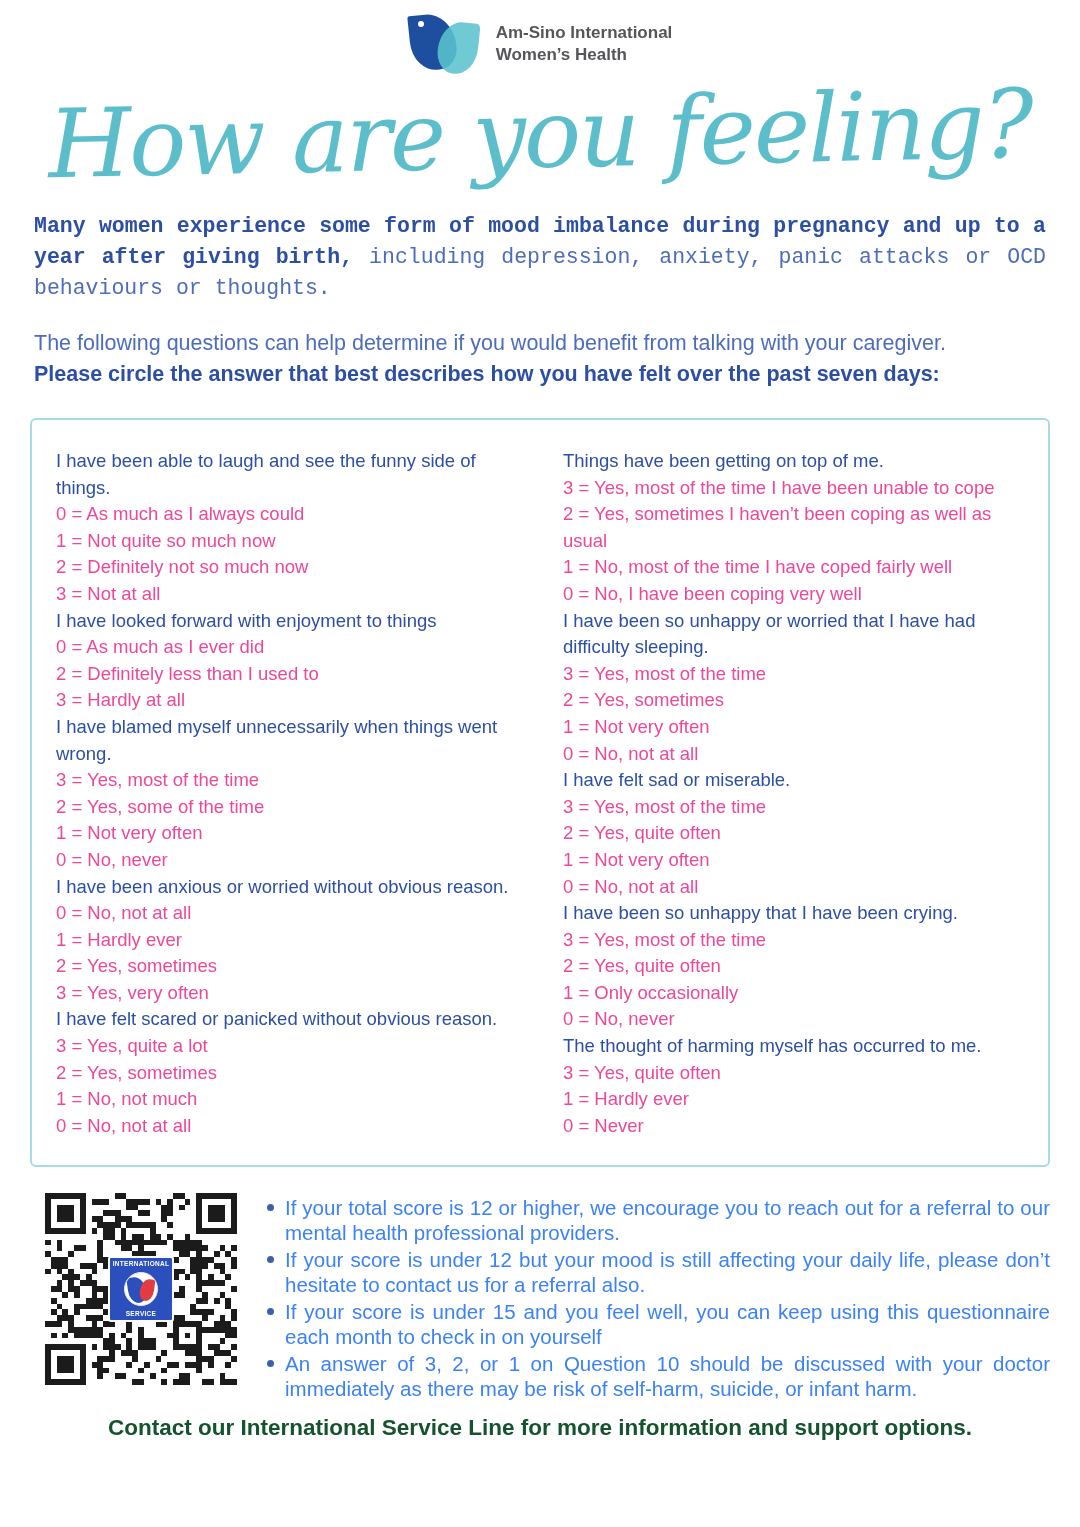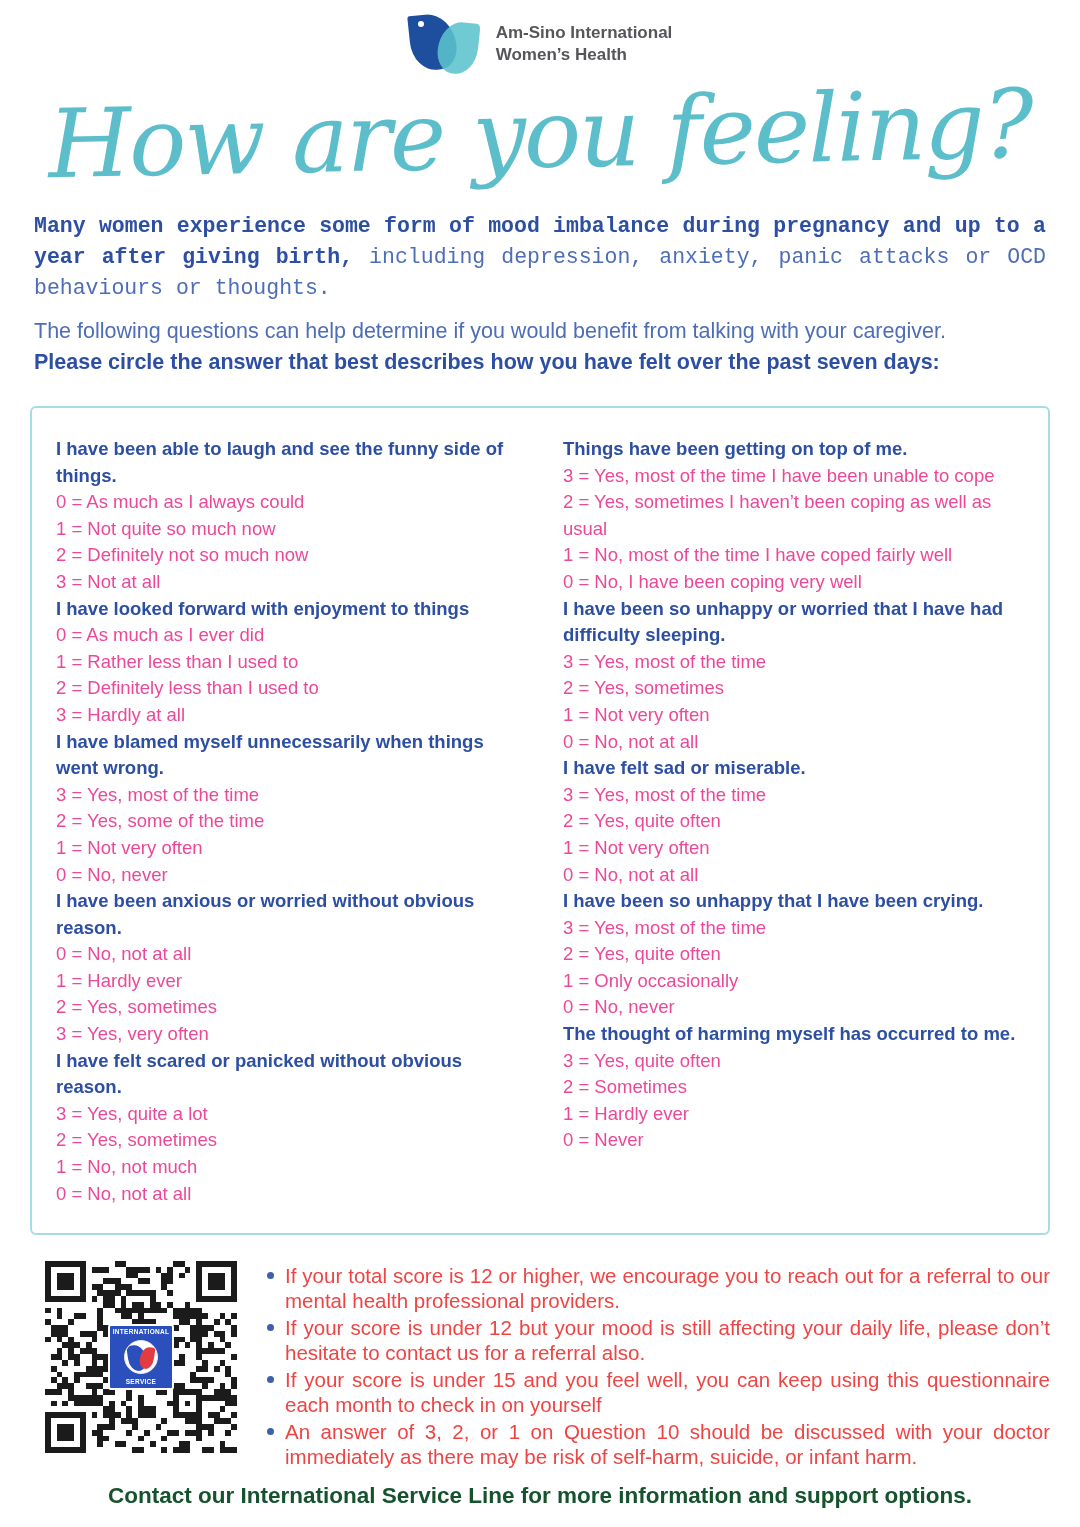--- a/index.html
+++ b/index.html
@@ -47,34 +47,34 @@
     font-style:italic; font-weight:normal;
     font-size:95px; line-height:125px;
     color:#5cbeca;
     transform:rotate(-1.2deg);
     letter-spacing:-2px;
     margin-top:-4px;
   }
 
   
   .intro { width:1012px; margin:14px auto 0 auto; color:#4d6db8; font-size:21.5px; line-height:31px; }
-  .intro p + p { margin-top:12px; }
+  .intro p + p { margin-top:24px; }
   .intro .b { font-weight:bold; color:#2d4fa3; }
   .intro .p1 { text-align:justify;font-family:Liberation Mono, monospace; }
 
   
   .qbox {
     width:1020px; margin:28px auto 0 auto;
     border:2px solid #a6dce3; border-radius:6px;
     background:#ffffff;
     padding:28px 24px 26px 24px;
     display:flex; gap:46px;
   }
   .qcol { flex:1 1 0; min-width:0; }
-  .qtitle { font-weight:bold; color:#2d4fa3; font-size:18.5px; line-height:26.6px; }
+  .qtitle { font-weight:normal; color:#2d4fa3; font-size:18.5px; line-height:26.6px; }
   .qopt   { color:#ec4899; font-size:18.5px; line-height:26.6px; }
 
   
   .footer-row {
     display:flex; align-items:flex-start;
     margin:26px 30px 0 45px; gap:22px;
   }
   .qr-wrap { position:relative; width:192px; height:192px; flex:0 0 auto; }
   .qr-wrap svg { position:absolute; inset:0; width:100%; height:100%; }
   .qr-badge {
@@ -100,21 +100,21 @@
   }
   .qr-badge-logo .pet-r {
     position:absolute; right:3px; top:6px; width:14px; height:22px;
     background:#e23b42; border-radius:80% 0 70% 55%;
     transform:rotate(8deg);
   }
 
   .bullets { list-style:none; flex:1 1 auto; margin-top:2px; }
   .bullets li {
     position:relative; padding-left:26px;
-    color:#ef4444; font-size:20.5px; line-height:25px;
+    color:#3b82f6; font-size:20.5px; line-height:25px;
     text-align:justify; margin-bottom:2px;
   }
   .bullets li::before {
     content:""; position:absolute; left:8px; top:9px;
     width:7px; height:7px; border-radius:50%; background:#3d5fae;
   }
 
   .contact {
     margin-top:12px; text-align:center;
     font-weight:bold; font-size:22.5px; color:#14532d;
@@ -152,21 +152,20 @@
             <div class="qopt">0 = As much as I always could</div>
             <div class="qopt">1 = Not quite so much now</div>
             <div class="qopt">2 = Definitely not so much now</div>
             <div class="qopt">3 = Not at all</div>
           </div>
       </div>
         <div class="question">
         <div class="qtitle">I have looked forward with enjoyment to things</div>
         <div class="qopts">
             <div class="qopt">0 = As much as I ever did</div>
-            <div class="qopt">1 = Rather less than I used to</div>
             <div class="qopt">2 = Definitely less than I used to</div>
             <div class="qopt">3 = Hardly at all</div>
           </div>
       </div>
         <div class="question">
         <div class="qtitle">I have blamed myself unnecessarily when things went wrong.</div>
         <div class="qopts">
             <div class="qopt">3 = Yes, most of the time</div>
             <div class="qopt">2 = Yes, some of the time</div>
             <div class="qopt">1 = Not very often</div>
@@ -226,21 +225,20 @@
             <div class="qopt">3 = Yes, most of the time</div>
             <div class="qopt">2 = Yes, quite often</div>
             <div class="qopt">1 = Only occasionally</div>
             <div class="qopt">0 = No, never</div>
           </div>
       </div>
         <div class="question">
         <div class="qtitle">The thought of harming myself has occurred to me.</div>
         <div class="qopts">
             <div class="qopt">3 = Yes, quite often</div>
-            <div class="qopt">2 = Sometimes</div>
             <div class="qopt">1 = Hardly ever</div>
             <div class="qopt">0 = Never</div>
           </div>
       </div>
       </div>
   </section>
 
   <section class="footer-row">
     <div class="qr-wrap">
       <svg id="qr-svg" viewBox="0 0 33 33" shape-rendering="crispEdges">

